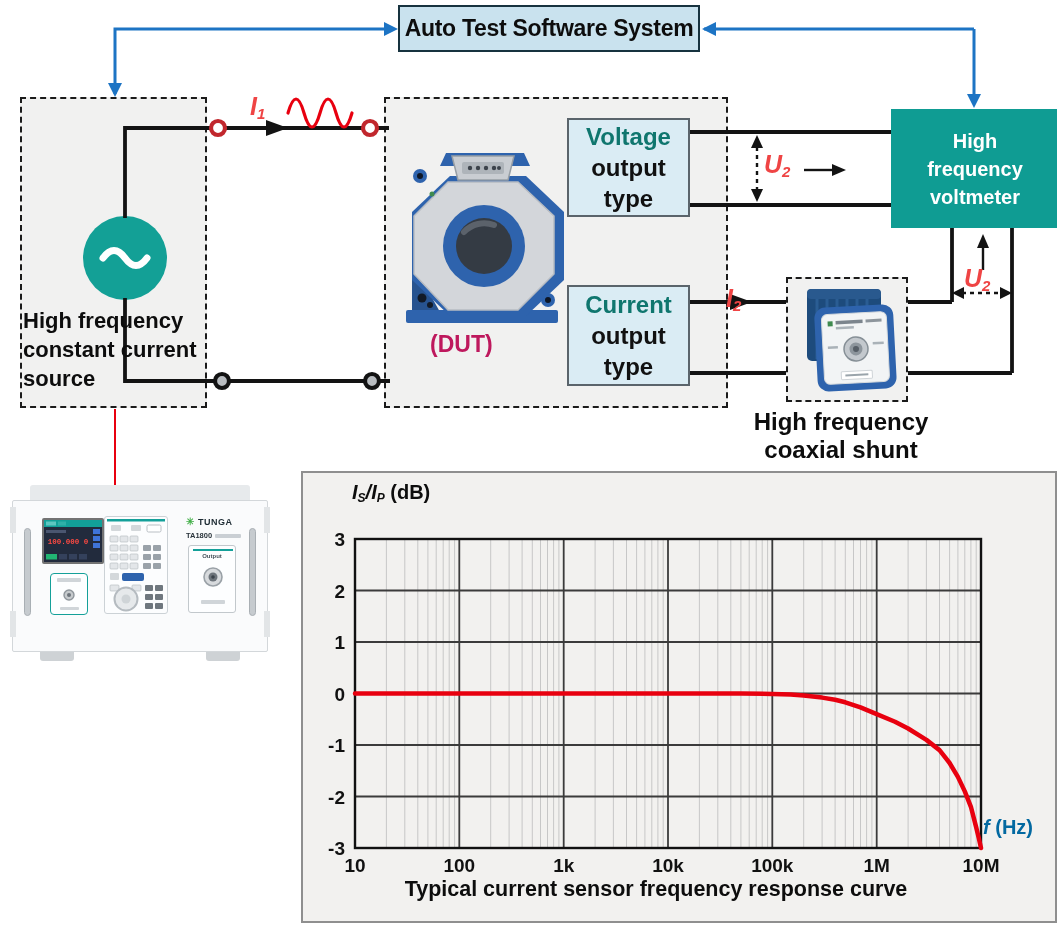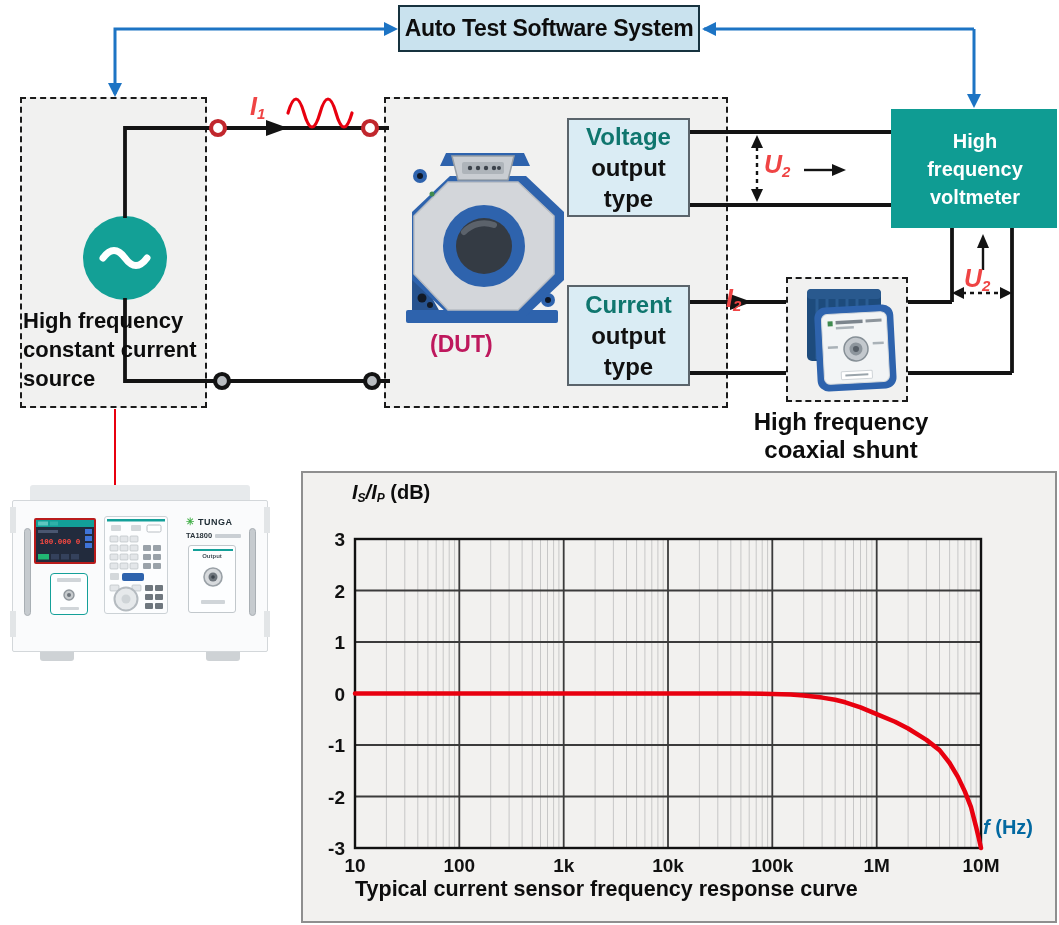--- a/index.html
+++ b/index.html
@@ -30,39 +30,39 @@
   .phys .sub{font-size:15px;vertical-align:-4px;}
   
   .src-circle{left:83px;top:216px;width:84px;height:84px;border-radius:50%;background:#13a096;}
   
   .instrument{left:10px;top:483px;width:260px;height:192px;}
   .inst-lid{left:20px;top:2px;width:220px;height:15px;background:#e7eaec;border-radius:3px 3px 0 0;}
   .inst-body{left:2px;top:17px;width:256px;height:152px;background:#fafbfc;border:1px solid #d3d7da;border-radius:2px;}
   .inst-ear{width:6px;height:26px;background:#e2e5e7;}
   .inst-foot{top:169px;width:34px;height:9px;background:#ced2d5;border-radius:0 0 3px 3px;}
   .inst-handle{top:45px;width:7px;height:88px;background:#c6cbcf;border:1px solid #a9afb4;border-radius:4px;}
-  .inst-display{left:24px;top:35px;width:62px;height:46px;border:2px solid #b91c1c;border-radius:2px;background:#222b3d;overflow:hidden;}
+  .inst-display{left:32px;top:35px;width:62px;height:46px;border:2px solid #737373;border-radius:2px;background:#222b3d;overflow:hidden;}
   .inst-subpanel{left:40px;top:90px;width:38px;height:42px;background:#fdfeff;border:1.5px solid #14a099;border-radius:4px;}
   .inst-keypad{left:94px;top:33px;width:64px;height:98px;background:#fcfdfe;border:1px solid #ccd2d6;border-radius:3px;}
   .inst-brand{left:176px;top:34px;display:flex;align-items:center;gap:3px;font-weight:bold;font-size:9px;color:#1d2b33;letter-spacing:.5px;}
   .flower{color:#43b049;font-size:10px;line-height:10px;}
   .inst-model{left:176px;top:48px;display:flex;align-items:center;gap:3px;font-weight:bold;font-size:7.5px;color:#2a343b;}
   .graybar{width:26px;height:4px;background:#aab3b9;opacity:.6;border-radius:1px;}
   .inst-output{left:178px;top:62px;width:48px;height:68px;background:#fdfeff;border:1px solid #c2c8cc;border-radius:3px;}
   .out-tealline{left:4px;top:3px;width:40px;height:2px;background:#14a099;}
   .out-label{left:0;top:7px;width:100%;text-align:center;font-weight:bold;font-size:6px;color:#46525b;}
   .tinybar{background:#9aa4ab;opacity:.45;border-radius:1px;}
   
   .chart-panel{left:301px;top:471px;width:756px;height:452px;background:#f2f1ef;border:2px solid #8f8f8f;}
   .chart-ylabel{left:49px;top:8px;font-weight:bold;font-size:20px;color:#0d0d0d;}
   .chart-ylabel .it{font-style:italic;}
   .chart-ylabel .sub{font-size:12px;font-style:italic;vertical-align:-3px;}
   .chart-xlabel{left:680px;top:343px;font-weight:bold;font-size:20px;color:#0369a1;white-space:nowrap;}
   .chart-xlabel .it{font-style:italic;}
-  .chart-title{left:52px;top:404px;width:626px;font-weight:bold;font-size:21.5px;color:#0d0d0d;}
+  .chart-title{left:40px;top:404px;width:626px;text-align:center;font-weight:bold;font-size:21.5px;color:#0d0d0d;}
   .tick{font-family:"Liberation Sans",sans-serif;font-weight:bold;font-size:19px;fill:#111;}
 </style>
 </head>
 <body>
 
 <div class="stage">
 
   <div class="dashed-box" style="left:20px;top:97px;width:187px;height:311px;"></div>
   <div class="dashed-box" style="left:384px;top:97px;width:344px;height:311px;"></div>
   <div class="dashed-box" style="left:786px;top:277px;width:122px;height:125px;"></div>

